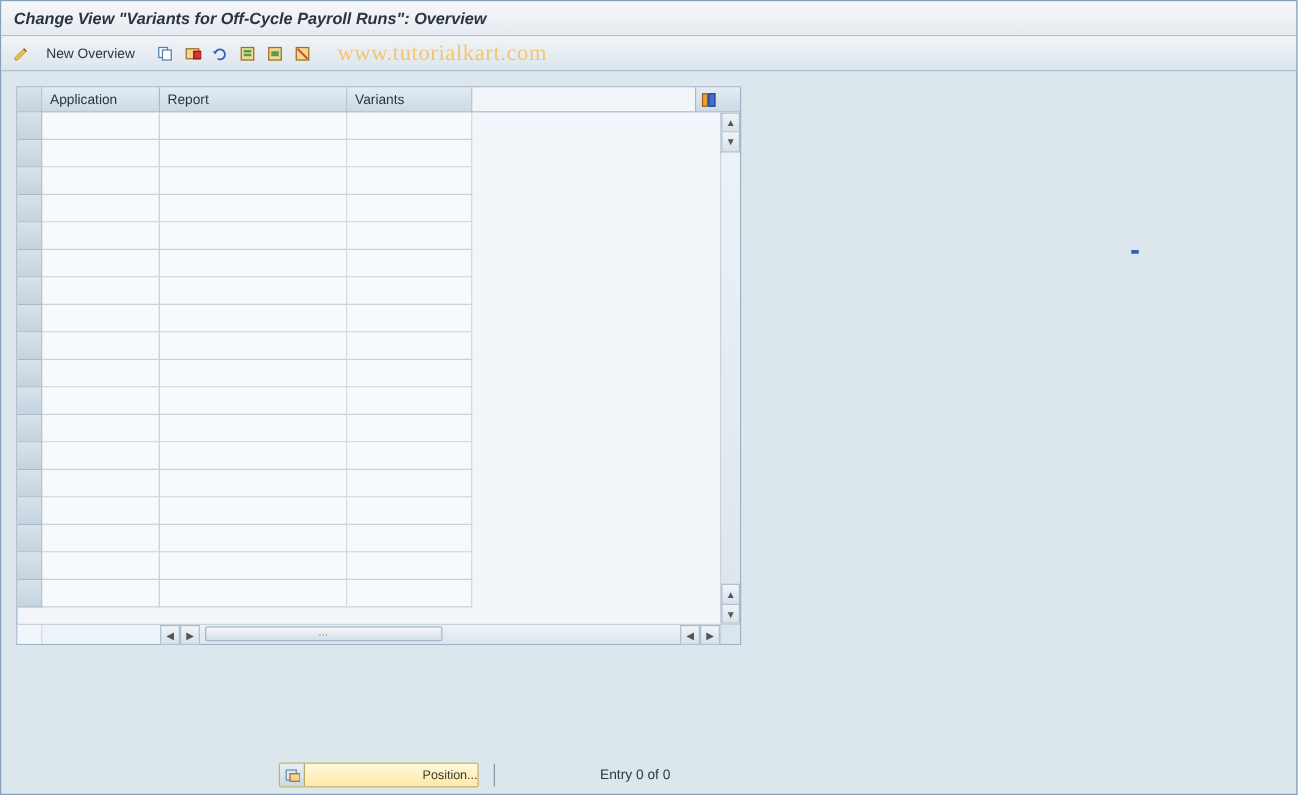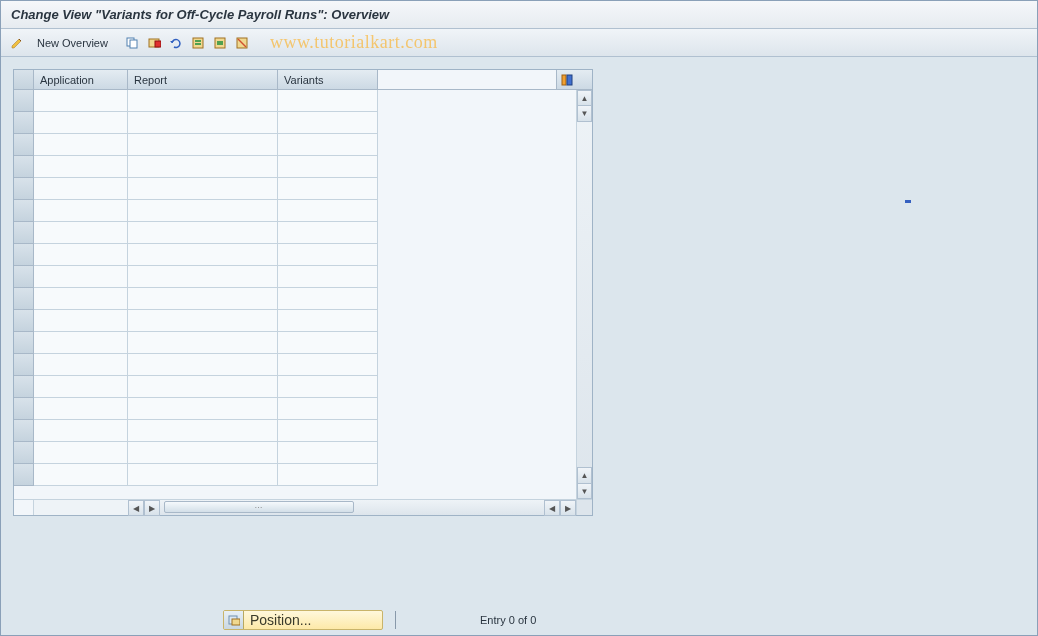--- a/index.html
+++ b/index.html
@@ -221,21 +221,21 @@
       cursor:pointer;
       overflow:hidden;
     }
     .position-btn .icon-box {
       width:20px;height:100%;
       background: linear-gradient(to bottom,#e8f0f6,#c9d7e2);
       border-right:1px solid #b8a860;
       display:flex;align-items:center;justify-content:center;
     }
     .position-btn .label {
-      flex:1;text-align:left;padding-left:6px;font-size:14px;color:#3a3a2a;
+      flex:1;text-align:right;padding-left:6px;font-size:10px;color:#3a3a2a;
     }
     .footer-divider {
       width:1px;height:18px;background:#8899aa;
     }
     .entry-text { font-size:11px;color:#2a3540;margin-left:72px;}
     .dot { position:absolute; top:199px; left:904px; width:6px;height:3px;background:#3560c0;}
   </style>
 </head>
 <body>
 

